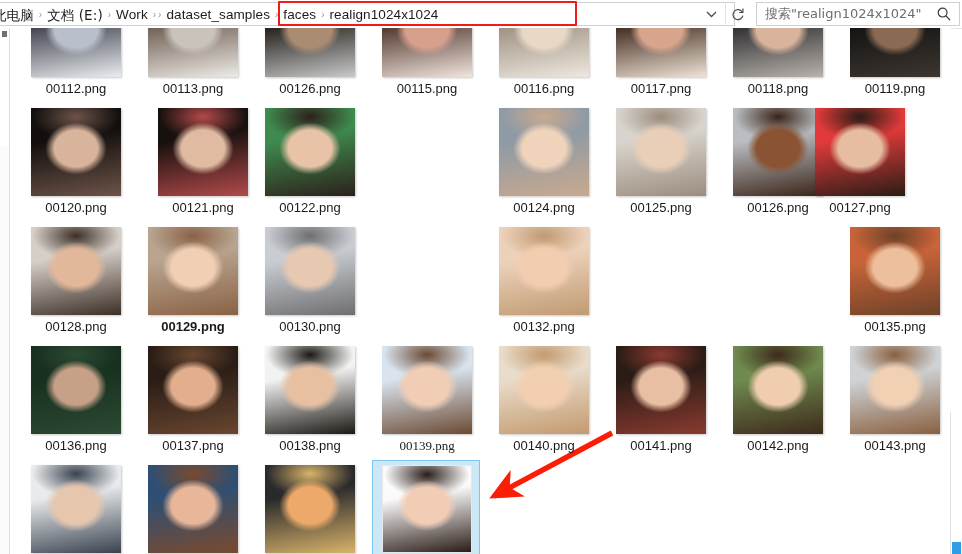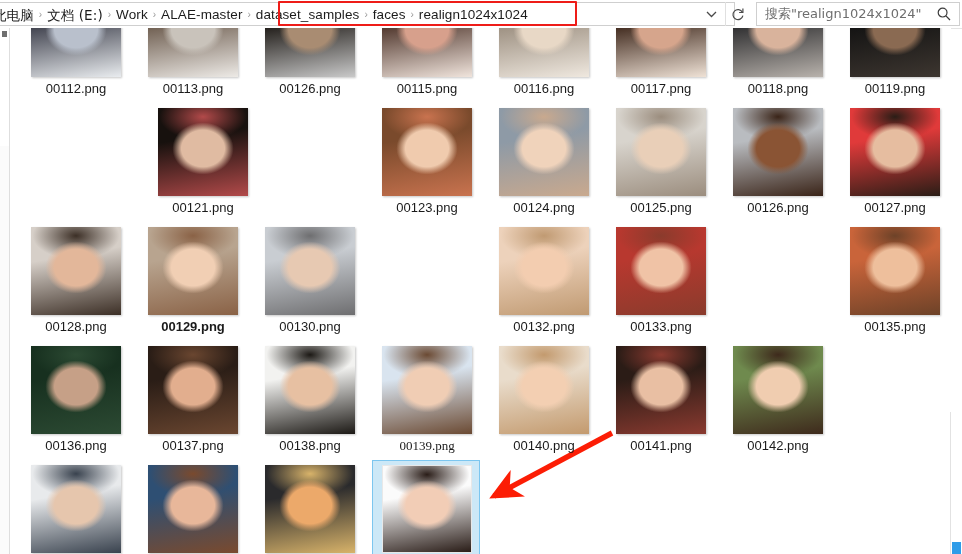--- a/index.html
+++ b/index.html
@@ -135,21 +135,20 @@
 <div id="addressbar">
 
   <div id="crumb-field">
     <div id="crumbs" style="margin-left: -13px;">
         <span class="crumb cjk">此电脑</span>
         <span class="sep">›</span>
         <span class="crumb cjk">文档 (E:)</span>
         <span class="sep">›</span>
         <span class="crumb">Work</span>
         <span class="sep">›</span>
-        <span class="crumb">ALAE-master</span>
         <span class="sep">›</span>
         <span class="crumb">dataset_samples</span>
         <span class="sep">›</span>
         <span class="crumb">faces</span>
         <span class="sep">›</span>
         <span class="crumb">realign1024x1024</span>
       </div>
   </div>
 
   <div id="crumb-highlight"></div>
@@ -225,51 +224,57 @@
         <div class="thumb" style="background: radial-gradient(46% 40% at 50% 46%, rgb(217, 179, 156) 0%, rgb(217, 179, 156) 52%, rgba(0, 0, 0, 0) 74%), radial-gradient(62% 34% at 50% 10%, rgb(184, 178, 172) 0%, rgba(0, 0, 0, 0) 78%), linear-gradient(170deg, rgb(42, 42, 44) 0%, rgb(42, 42, 44) 34%, rgb(184, 178, 172) 100%);"></div>
       </div>
       <div class="fname">00118.png</div>
     </div>
     <div class="tile" style="left: 831px; top: -39px;">
       <div class="thumbwrap">
         <div class="thumb" style="background: radial-gradient(46% 40% at 50% 46%, rgb(138, 106, 82) 0%, rgb(138, 106, 82) 52%, rgba(0, 0, 0, 0) 74%), radial-gradient(62% 34% at 50% 10%, rgb(61, 54, 48) 0%, rgba(0, 0, 0, 0) 78%), linear-gradient(170deg, rgb(18, 18, 18) 0%, rgb(18, 18, 18) 34%, rgb(61, 54, 48) 100%);"></div>
       </div>
       <div class="fname">00119.png</div>
     </div>
+    <div class="tile" style="left: 12px; top: 80px;">
+      <div class="thumbwrap">
+        <div class="thumb" style="background: radial-gradient(46% 40% at 50% 46%, rgb(217, 180, 156) 0%, rgb(217, 180, 156) 52%, rgba(0, 0, 0, 0) 74%), radial-gradient(62% 34% at 50% 10%, rgb(109, 83, 72) 0%, rgba(0, 0, 0, 0) 78%), linear-gradient(170deg, rgb(18, 15, 14) 0%, rgb(18, 15, 14) 34%, rgb(109, 83, 72) 100%);"></div>
+      </div>
+      <div class="fname">00120.png</div>
+    </div>
     <div class="tile" style="left: 139px; top: 80px;">
       <div class="thumbwrap">
         <div class="thumb" style="background: radial-gradient(46% 40% at 50% 46%, rgb(224, 187, 162) 0%, rgb(224, 187, 162) 52%, rgba(0, 0, 0, 0) 74%), radial-gradient(62% 34% at 50% 10%, rgb(178, 74, 74) 0%, rgba(0, 0, 0, 0) 78%), linear-gradient(170deg, rgb(23, 17, 14) 0%, rgb(23, 17, 14) 34%, rgb(178, 74, 74) 100%);"></div>
       </div>
       <div class="fname">00121.png</div>
     </div>
-    <div class="tile" style="left: 363px; top: 80px;">
-      <div class="thumbwrap">
-        <div class="thumb" style="background: radial-gradient(46% 40% at 50% 46%, rgb(240, 203, 174) 0%, rgb(240, 203, 174) 52%, rgba(0, 0, 0, 0) 74%), radial-gradient(62% 34% at 50% 10%, rgb(201, 115, 79) 0%, rgba(0, 0, 0, 0) 78%), linear-gradient(170deg, rgb(122, 74, 44) 0%, rgb(122, 74, 44) 34%, rgb(201, 115, 79) 100%);"></div>
-      </div>
-      <div class="fname">00123.png</div>
+    <div class="tile" style="left: 246px; top: 80px;">
+      <div class="thumbwrap">
+        <div class="thumb" style="background: radial-gradient(46% 40% at 50% 46%, rgb(232, 195, 167) 0%, rgb(232, 195, 167) 52%, rgba(0, 0, 0, 0) 74%), radial-gradient(62% 34% at 50% 10%, rgb(44, 33, 27) 0%, rgba(0, 0, 0, 0) 78%), linear-gradient(170deg, rgb(63, 138, 78) 0%, rgb(63, 138, 78) 34%, rgb(44, 33, 27) 100%);"></div>
+      </div>
+      <div class="fname">00122.png</div>
     </div>
     <div class="tile" style="left: 480px; top: 80px;">
       <div class="thumbwrap">
         <div class="thumb" style="background: radial-gradient(46% 40% at 50% 46%, rgb(240, 211, 187) 0%, rgb(240, 211, 187) 52%, rgba(0, 0, 0, 0) 74%), radial-gradient(62% 34% at 50% 10%, rgb(201, 169, 142) 0%, rgba(0, 0, 0, 0) 78%), linear-gradient(170deg, rgb(142, 154, 166) 0%, rgb(142, 154, 166) 34%, rgb(201, 169, 142) 100%);"></div>
       </div>
       <div class="fname">00124.png</div>
     </div>
     <div class="tile" style="left: 597px; top: 80px;">
       <div class="thumbwrap">
         <div class="thumb" style="background: radial-gradient(46% 40% at 50% 46%, rgb(233, 207, 184) 0%, rgb(233, 207, 184) 52%, rgba(0, 0, 0, 0) 74%), radial-gradient(62% 34% at 50% 10%, rgb(155, 141, 126) 0%, rgba(0, 0, 0, 0) 78%), linear-gradient(170deg, rgb(216, 212, 205) 0%, rgb(216, 212, 205) 34%, rgb(155, 141, 126) 100%);"></div>
       </div>
       <div class="fname">00125.png</div>
     </div>
     <div class="tile" style="left: 714px; top: 80px;">
       <div class="thumbwrap">
         <div class="thumb" style="background: radial-gradient(46% 40% at 50% 46%, rgb(138, 84, 52) 0%, rgb(138, 84, 52) 52%, rgba(0, 0, 0, 0) 74%), radial-gradient(62% 34% at 50% 10%, rgb(58, 36, 24) 0%, rgba(0, 0, 0, 0) 78%), linear-gradient(170deg, rgb(185, 188, 192) 0%, rgb(185, 188, 192) 34%, rgb(58, 36, 24) 100%);"></div>
       </div>
       <div class="fname">00126.png</div>
     </div>
-    <div class="tile" style="left: 831px; top: 80px;">
+    <div class="tile" style="left: 796px; top: 80px;">
       <div class="thumbwrap">
         <div class="thumb" style="background: radial-gradient(46% 40% at 50% 46%, rgb(230, 189, 160) 0%, rgb(230, 189, 160) 52%, rgba(0, 0, 0, 0) 74%), radial-gradient(62% 34% at 50% 10%, rgb(42, 29, 22) 0%, rgba(0, 0, 0, 0) 78%), linear-gradient(170deg, rgb(224, 58, 58) 0%, rgb(224, 58, 58) 34%, rgb(42, 29, 22) 100%);"></div>
       </div>
       <div class="fname">00127.png</div>
     </div>
     <div class="tile" style="left: 12px; top: 199px;">
       <div class="thumbwrap">
         <div class="thumb" style="background: radial-gradient(46% 40% at 50% 46%, rgb(227, 183, 154) 0%, rgb(227, 183, 154) 52%, rgba(0, 0, 0, 0) 74%), radial-gradient(62% 34% at 50% 10%, rgb(60, 47, 38) 0%, rgba(0, 0, 0, 0) 78%), linear-gradient(170deg, rgb(214, 207, 200) 0%, rgb(214, 207, 200) 34%, rgb(60, 47, 38) 100%);"></div>
       </div>
       <div class="fname">00128.png</div>
@@ -285,26 +290,20 @@
         <div class="thumb" style="background: radial-gradient(46% 40% at 50% 46%, rgb(231, 201, 178) 0%, rgb(231, 201, 178) 52%, rgba(0, 0, 0, 0) 74%), radial-gradient(62% 34% at 50% 10%, rgb(110, 110, 112) 0%, rgba(0, 0, 0, 0) 78%), linear-gradient(170deg, rgb(201, 205, 210) 0%, rgb(201, 205, 210) 34%, rgb(110, 110, 112) 100%);"></div>
       </div>
       <div class="fname">00130.png</div>
     </div>
     <div class="tile" style="left: 480px; top: 199px;">
       <div class="thumbwrap">
         <div class="thumb" style="background: radial-gradient(46% 40% at 50% 46%, rgb(243, 205, 176) 0%, rgb(243, 205, 176) 52%, rgba(0, 0, 0, 0) 74%), radial-gradient(62% 34% at 50% 10%, rgb(192, 154, 114) 0%, rgba(0, 0, 0, 0) 78%), linear-gradient(170deg, rgb(237, 210, 187) 0%, rgb(237, 210, 187) 34%, rgb(192, 154, 114) 100%);"></div>
       </div>
       <div class="fname">00132.png</div>
     </div>
-    <div class="tile" style="left: 597px; top: 199px;">
-      <div class="thumbwrap">
-        <div class="thumb" style="background: radial-gradient(46% 40% at 50% 46%, rgb(240, 195, 166) 0%, rgb(240, 195, 166) 52%, rgba(0, 0, 0, 0) 74%), radial-gradient(62% 34% at 50% 10%, rgb(138, 59, 44) 0%, rgba(0, 0, 0, 0) 78%), linear-gradient(170deg, rgb(184, 56, 47) 0%, rgb(184, 56, 47) 34%, rgb(138, 59, 44) 100%);"></div>
-      </div>
-      <div class="fname">00133.png</div>
-    </div>
     <div class="tile" style="left: 831px; top: 199px;">
       <div class="thumbwrap">
         <div class="thumb" style="background: radial-gradient(46% 40% at 50% 46%, rgb(238, 191, 156) 0%, rgb(238, 191, 156) 52%, rgba(0, 0, 0, 0) 74%), radial-gradient(62% 34% at 50% 10%, rgb(109, 66, 40) 0%, rgba(0, 0, 0, 0) 78%), linear-gradient(170deg, rgb(201, 100, 58) 0%, rgb(201, 100, 58) 34%, rgb(109, 66, 40) 100%);"></div>
       </div>
       <div class="fname">00135.png</div>
     </div>
     <div class="tile" style="left: 12px; top: 318px;">
       <div class="thumbwrap">
         <div class="thumb" style="background: radial-gradient(46% 40% at 50% 46%, rgb(198, 160, 135) 0%, rgb(198, 160, 135) 52%, rgba(0, 0, 0, 0) 74%), radial-gradient(62% 34% at 50% 10%, rgb(44, 74, 51) 0%, rgba(0, 0, 0, 0) 78%), linear-gradient(170deg, rgb(23, 48, 31) 0%, rgb(23, 48, 31) 34%, rgb(44, 74, 51) 100%);"></div>
       </div>
@@ -338,20 +337,26 @@
       <div class="thumbwrap">
         <div class="thumb" style="background: radial-gradient(46% 40% at 50% 46%, rgb(233, 191, 163) 0%, rgb(233, 191, 163) 52%, rgba(0, 0, 0, 0) 74%), radial-gradient(62% 34% at 50% 10%, rgb(138, 58, 48) 0%, rgba(0, 0, 0, 0) 78%), linear-gradient(170deg, rgb(43, 28, 22) 0%, rgb(43, 28, 22) 34%, rgb(138, 58, 48) 100%);"></div>
       </div>
       <div class="fname">00141.png</div>
     </div>
     <div class="tile" style="left: 714px; top: 318px;">
       <div class="thumbwrap">
         <div class="thumb" style="background: radial-gradient(46% 40% at 50% 46%, rgb(240, 205, 176) 0%, rgb(240, 205, 176) 52%, rgba(0, 0, 0, 0) 74%), radial-gradient(62% 34% at 50% 10%, rgb(62, 42, 28) 0%, rgba(0, 0, 0, 0) 78%), linear-gradient(170deg, rgb(111, 138, 78) 0%, rgb(111, 138, 78) 34%, rgb(62, 42, 28) 100%);"></div>
       </div>
       <div class="fname">00142.png</div>
+    </div>
+    <div class="tile" style="left: 831px; top: 318px;">
+      <div class="thumbwrap">
+        <div class="thumb" style="background: radial-gradient(46% 40% at 50% 46%, rgb(241, 208, 180) 0%, rgb(241, 208, 180) 52%, rgba(0, 0, 0, 0) 74%), radial-gradient(62% 34% at 50% 10%, rgb(138, 96, 64) 0%, rgba(0, 0, 0, 0) 78%), linear-gradient(170deg, rgb(207, 211, 214) 0%, rgb(207, 211, 214) 34%, rgb(138, 96, 64) 100%);"></div>
+      </div>
+      <div class="fname">00143.png</div>
     </div>
     <div class="tile" style="left: 12px; top: 437px;">
       <div class="thumbwrap">
         <div class="thumb" style="background: radial-gradient(46% 40% at 50% 46%, rgb(230, 198, 173) 0%, rgb(230, 198, 173) 52%, rgba(0, 0, 0, 0) 74%), radial-gradient(62% 34% at 50% 10%, rgb(57, 66, 78) 0%, rgba(0, 0, 0, 0) 78%), linear-gradient(170deg, rgb(232, 234, 236) 0%, rgb(232, 234, 236) 34%, rgb(57, 66, 78) 100%);"></div>
       </div>
     </div>
     <div class="tile" style="left: 129px; top: 437px;">
       <div class="thumbwrap">
         <div class="thumb" style="background: radial-gradient(46% 40% at 50% 46%, rgb(232, 183, 154) 0%, rgb(232, 183, 154) 52%, rgba(0, 0, 0, 0) 74%), radial-gradient(62% 34% at 50% 10%, rgb(122, 74, 46) 0%, rgba(0, 0, 0, 0) 78%), linear-gradient(170deg, rgb(46, 79, 115) 0%, rgb(46, 79, 115) 34%, rgb(122, 74, 46) 100%);"></div>
       </div>

